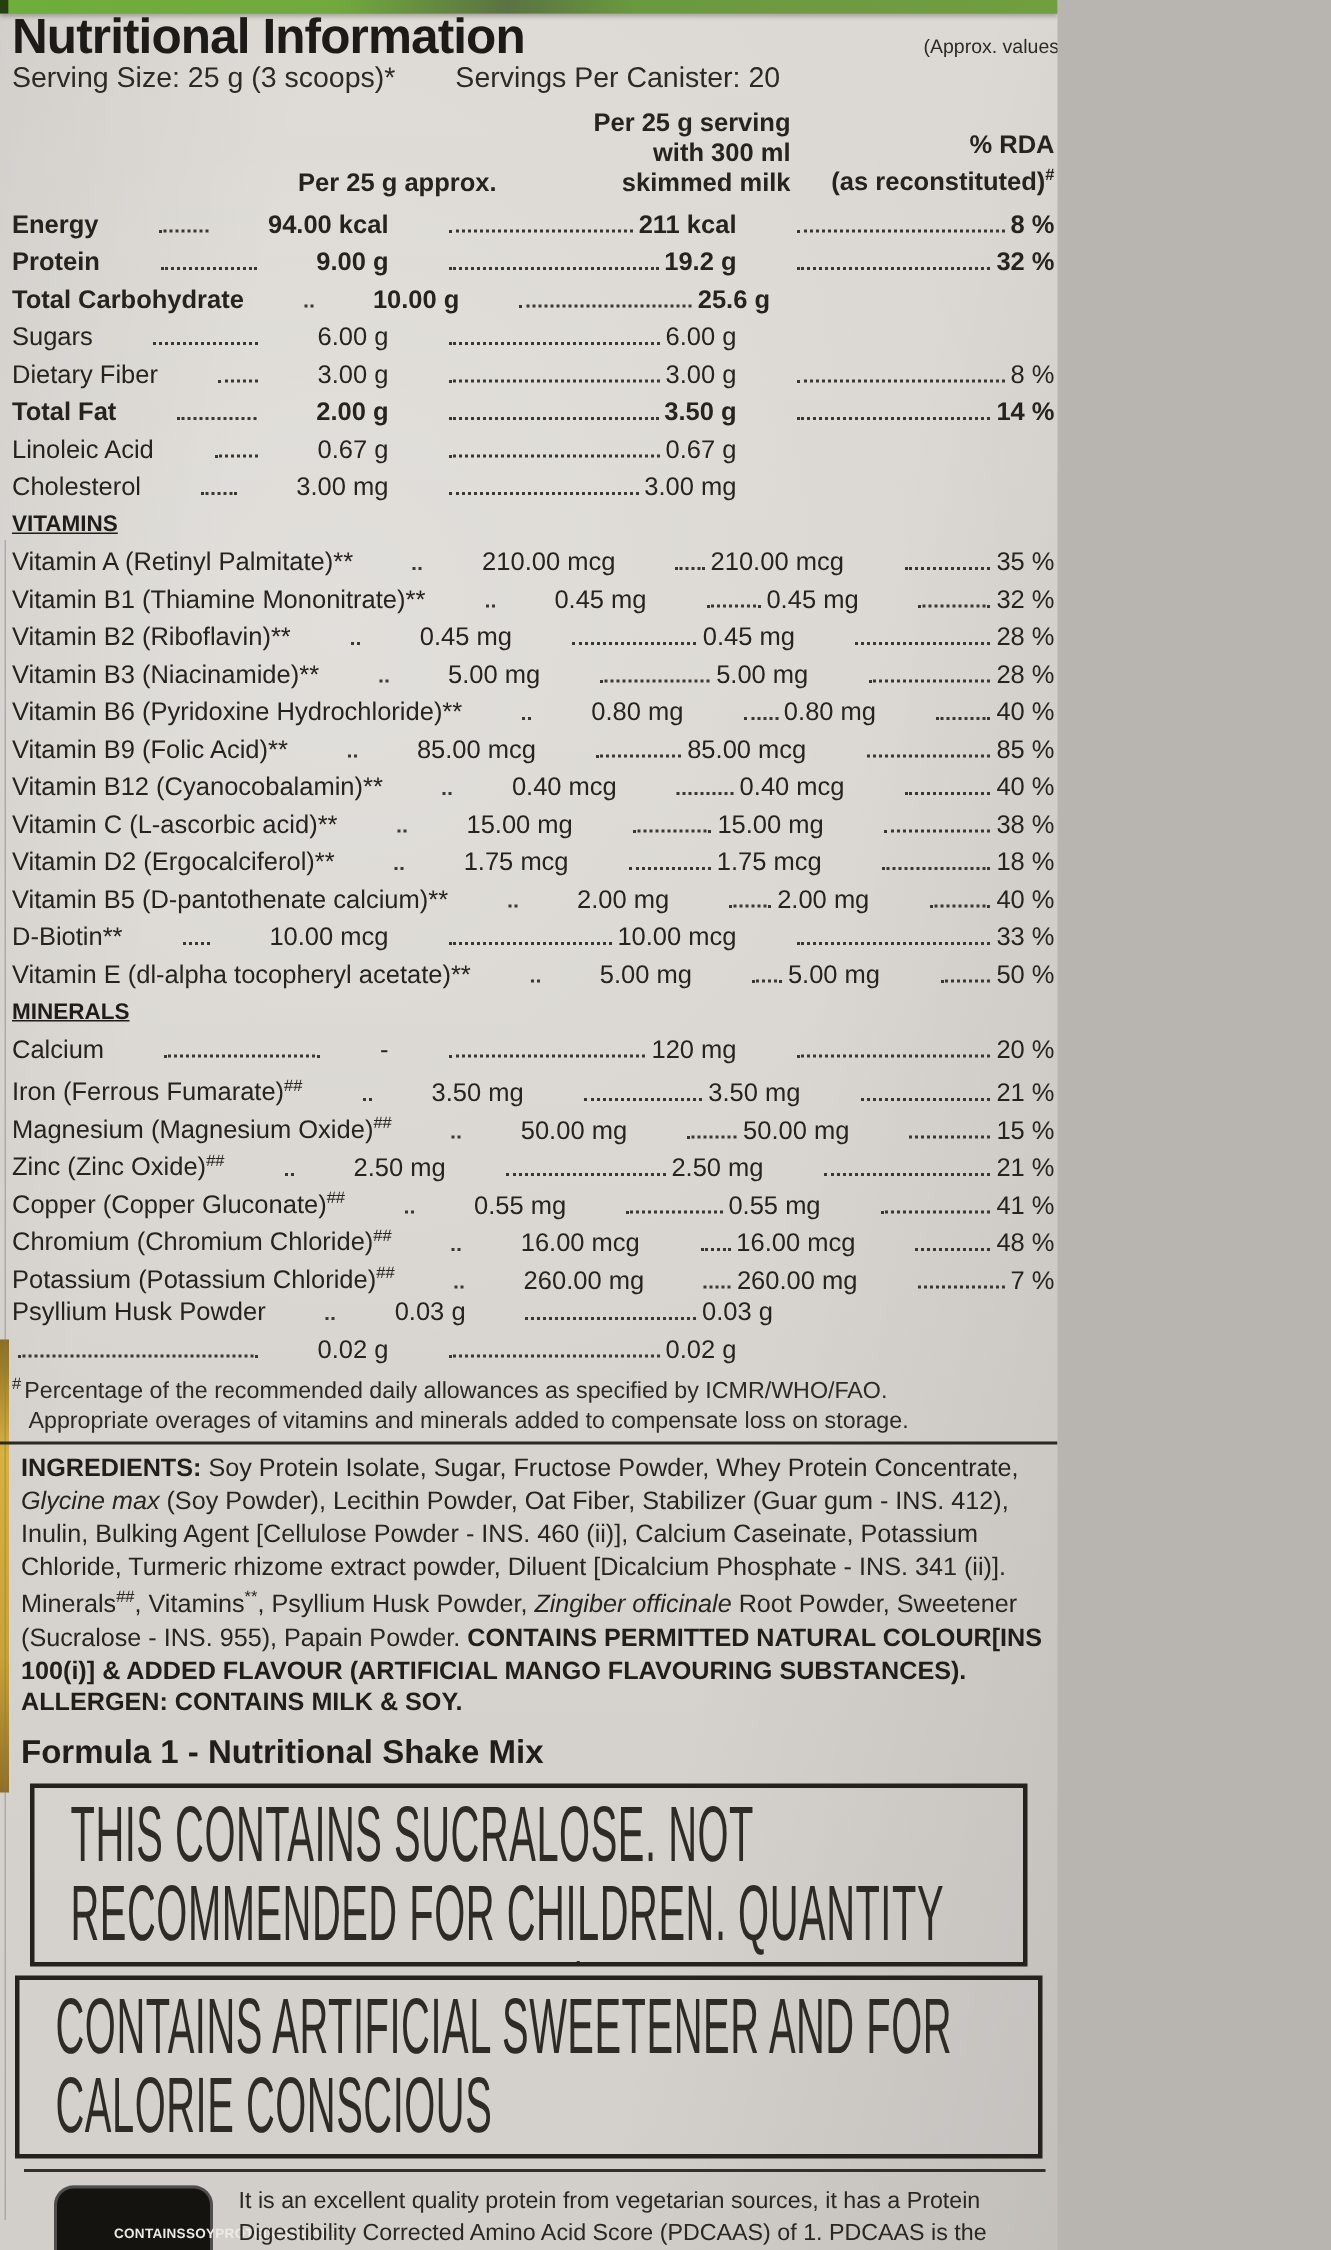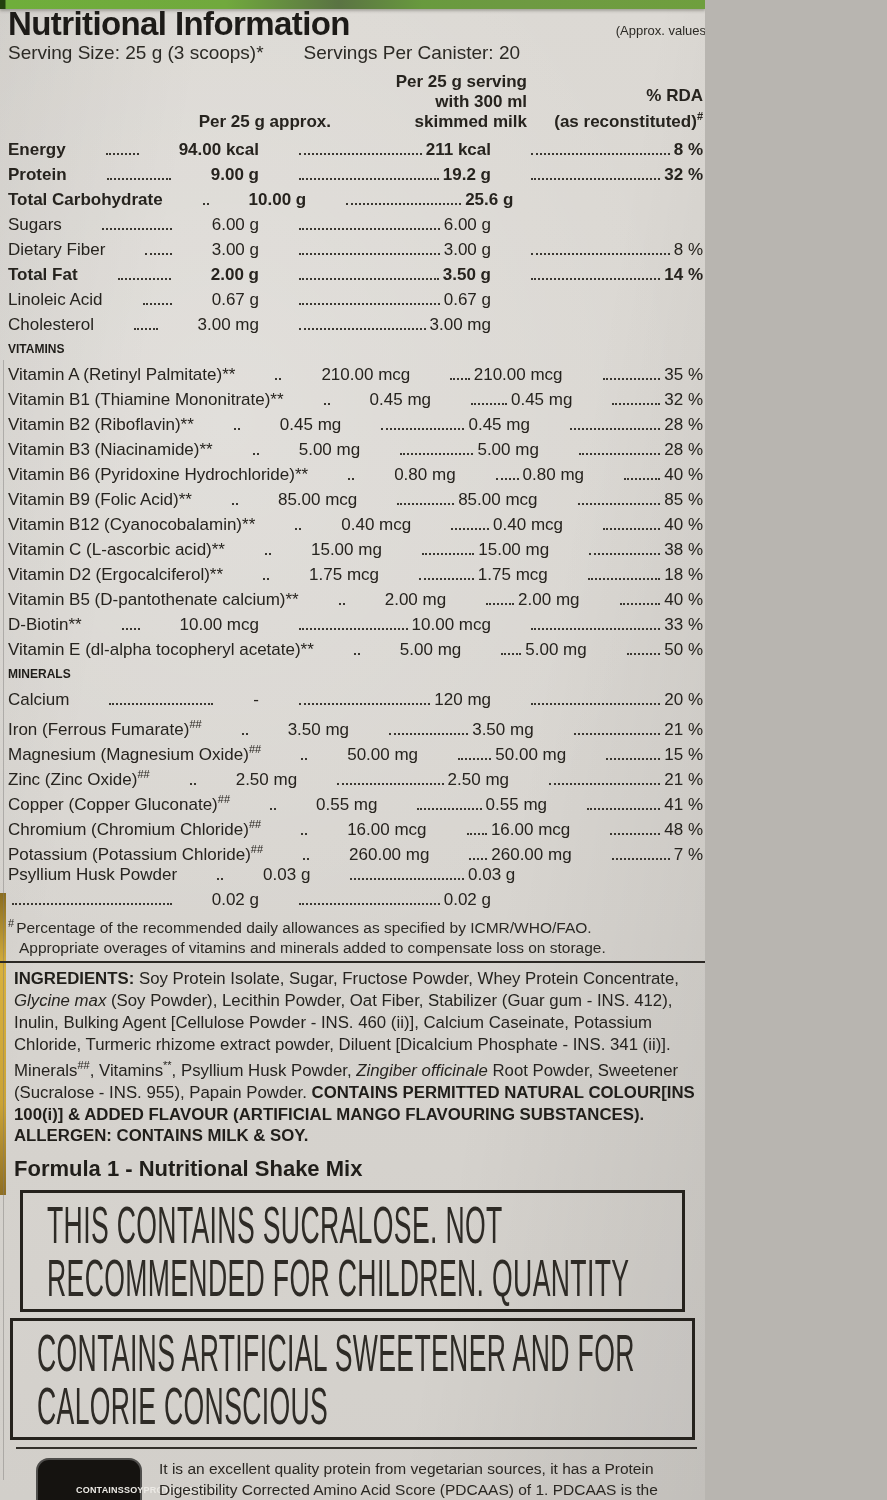--- a/index.html
+++ b/index.html
@@ -39,21 +39,21 @@
 
   .ntable{margin-top:5px;}
   .nrow{display:flex;align-items:baseline;height:25px;line-height:25px;font-size:17px;gap:36px;}
   .nrow.b{font-weight:700;}
   .nm{white-space:nowrap;}
   .nm sup{font-size:11px;}
   .ld{flex:1;min-width:6px;border-bottom:2px dotted #3a3731;margin:0 4px;}
   .val{white-space:nowrap;}
   .c2{width:196px;display:flex;align-items:baseline;}
   .c3{width:176px;display:flex;align-items:baseline;}
-  .sechead{font-size:12px;font-weight:700;height:25px;line-height:25px;color:#1f1d19;}
+  .sechead{font-size:15px;font-weight:700;height:25px;line-height:25px;color:#1f1d19;text-decoration:underline;}
 
   .foot{margin-top:2px;font-size:15.5px;line-height:19.5px;color:#2c2a25;}
   .foot sup{font-size:11px;margin-right:2px;}
   .foot .l2{padding-left:11px;}
 
   .rule{margin:4px -2px 0 -8px;border-top:2.5px solid #2b2824;}
 
   .ingr{margin-top:5px;padding-left:6px;padding-right:4px;font-size:16.8px;line-height:21.8px;color:#262420;}
   .ingr b{font-weight:700;color:#201e1a;}
   .ingr i{font-style:italic;}

